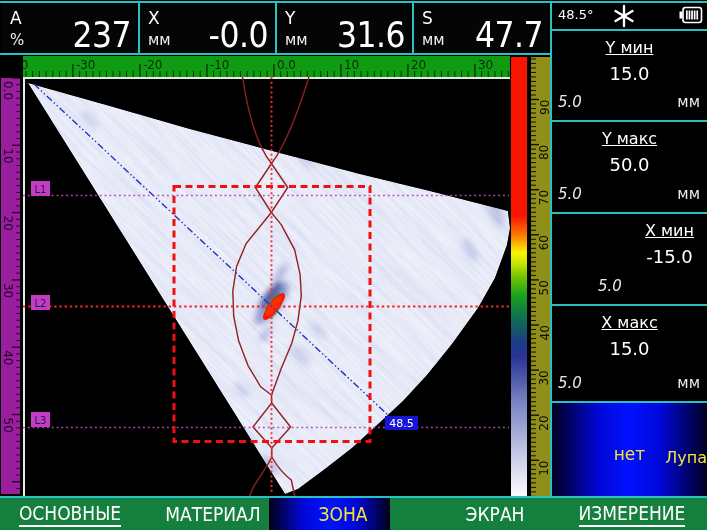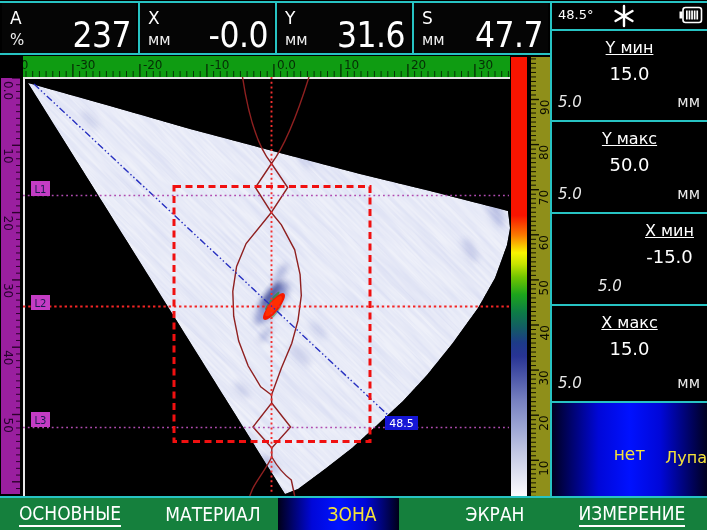--- a/index.html
+++ b/index.html
@@ -480,21 +480,21 @@
     </svg>
 
   <div class="cyan-line" style="left:0;top:496px;width:707px;height:2px;"></div>
   <div id="menu">
       <div class="menu-item" style="left: 5px; width: 130px;">
         <span class="lbl u">ОСНОВНЫЕ</span>
       </div>
       <div class="menu-item" style="left: 150.5px; width: 125px;">
         <span class="lbl">МАТЕРИАЛ</span>
       </div>
-      <div class="menu-item active" style="left: 278px; width: 121px;">
+      <div class="menu-item active" style="left: 269px; width: 121px;">
         <span class="lbl">ЗОНА</span>
       </div>
       <div class="menu-item" style="left: 435px; width: 120px;">
         <span class="lbl">ЭКРАН</span>
       </div>
       <div class="menu-item" style="left: 564.5px; width: 135px;">
         <span class="lbl u">ИЗМЕРЕНИЕ</span>
       </div>
     </div>
 </div>

